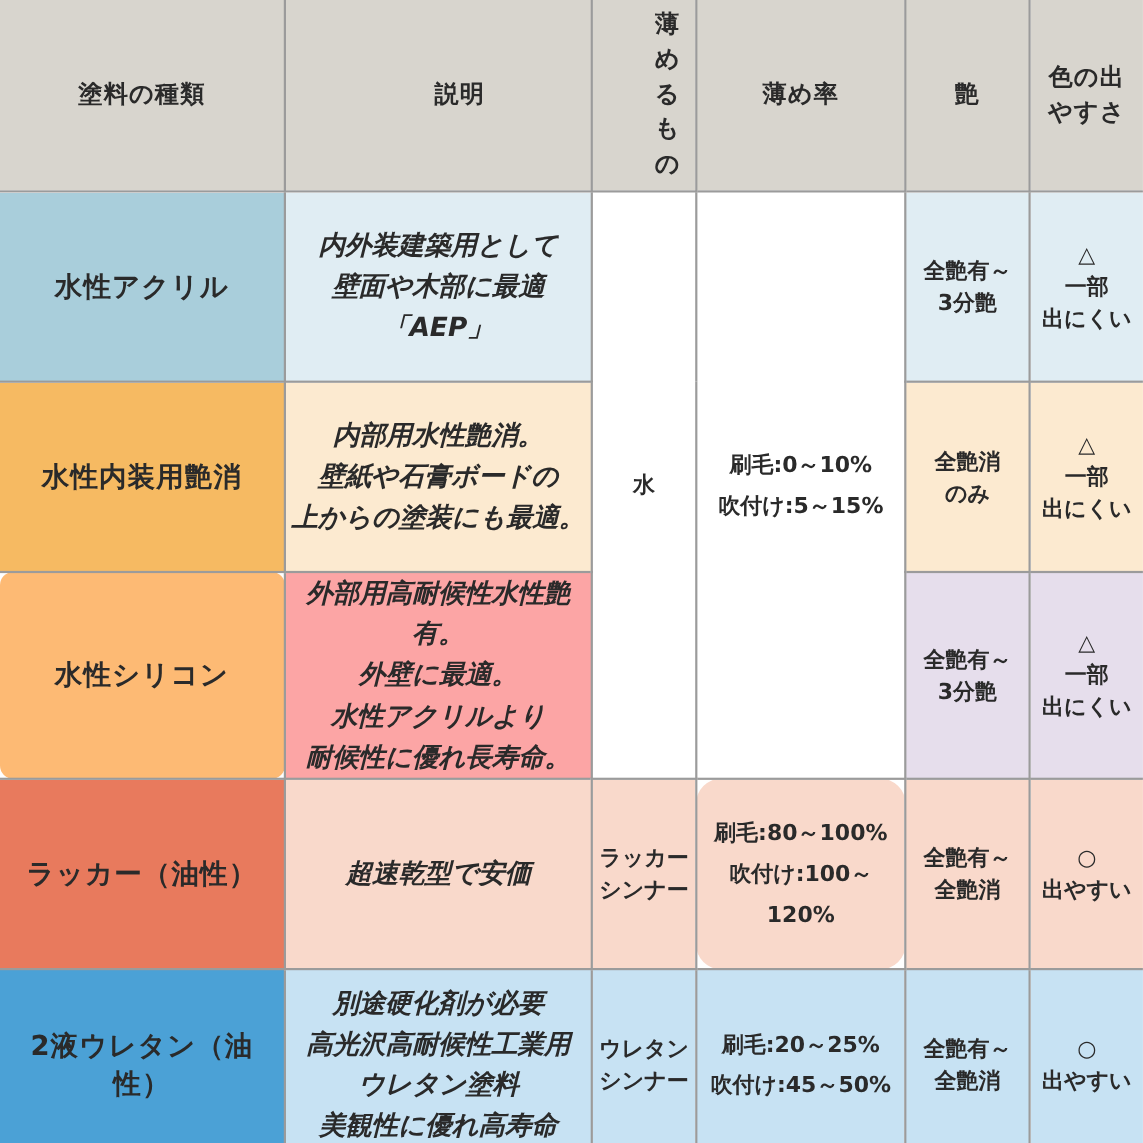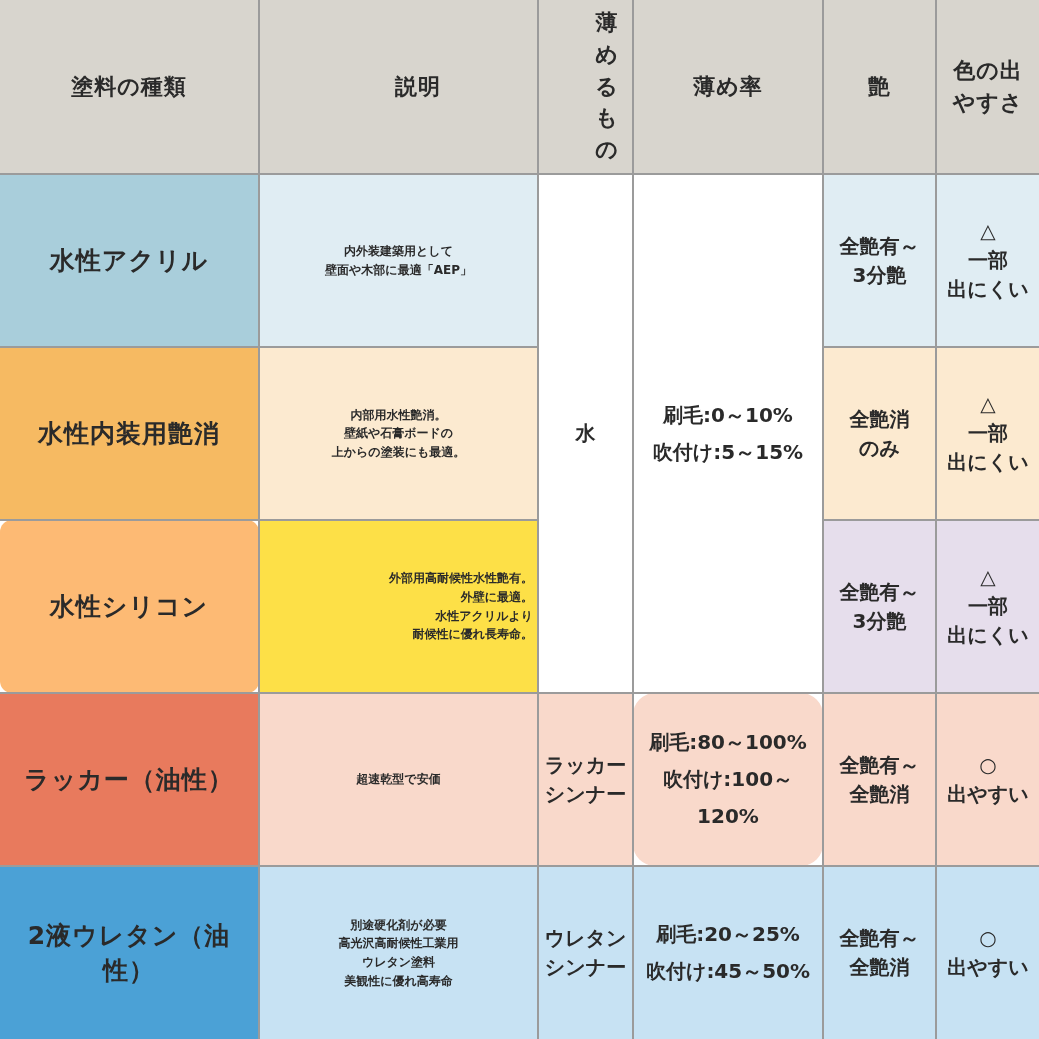--- a/index.html
+++ b/index.html
@@ -44,22 +44,23 @@
     line-height: 1.45;
     letter-spacing: 1px;
   }
   td.name {
     font-size: 25px;
     letter-spacing: 1px;
     line-height: 1.4;
     padding: 0 12px;
   }
   td.desc {
-    font-size: 12px;
+    font-size: 24px;
     line-height: 1.55;
+    font-style: italic;
   }
   td.cell {
     font-size: 20px;
     line-height: 1.45;
   }
   td.rate {
     font-size: 20px;
     line-height: 1.85;
   }
 </style>
@@ -108,21 +109,21 @@
 壁紙や石膏ボードの
 上からの塗装にも最適。</td>
         <td class="cell" style="background-color: rgb(252, 234, 208);">全艶消
 のみ</td>
         <td class="cell" style="background-color: rgb(252, 234, 208);">△
 一部
 出にくい</td>
       </tr>
       <tr>
         <td class="name" style="background-color: #fdba74; border-radius: 12px;">水性シリコン</td>
-        <td class="desc" style="background-color: #fde047; text-align: right;">外部用高耐候性水性艶有。
+        <td class="desc" style="background-color: #fca5a5;">外部用高耐候性水性艶有。
 外壁に最適。
 水性アクリルより
 耐候性に優れ長寿命。</td>
         <td class="cell" style="background-color: rgb(230, 222, 236);">全艶有～
 3分艶</td>
         <td class="cell" style="background-color: rgb(230, 222, 236);">△
 一部
 出にくい</td>
       </tr>
       <tr>

